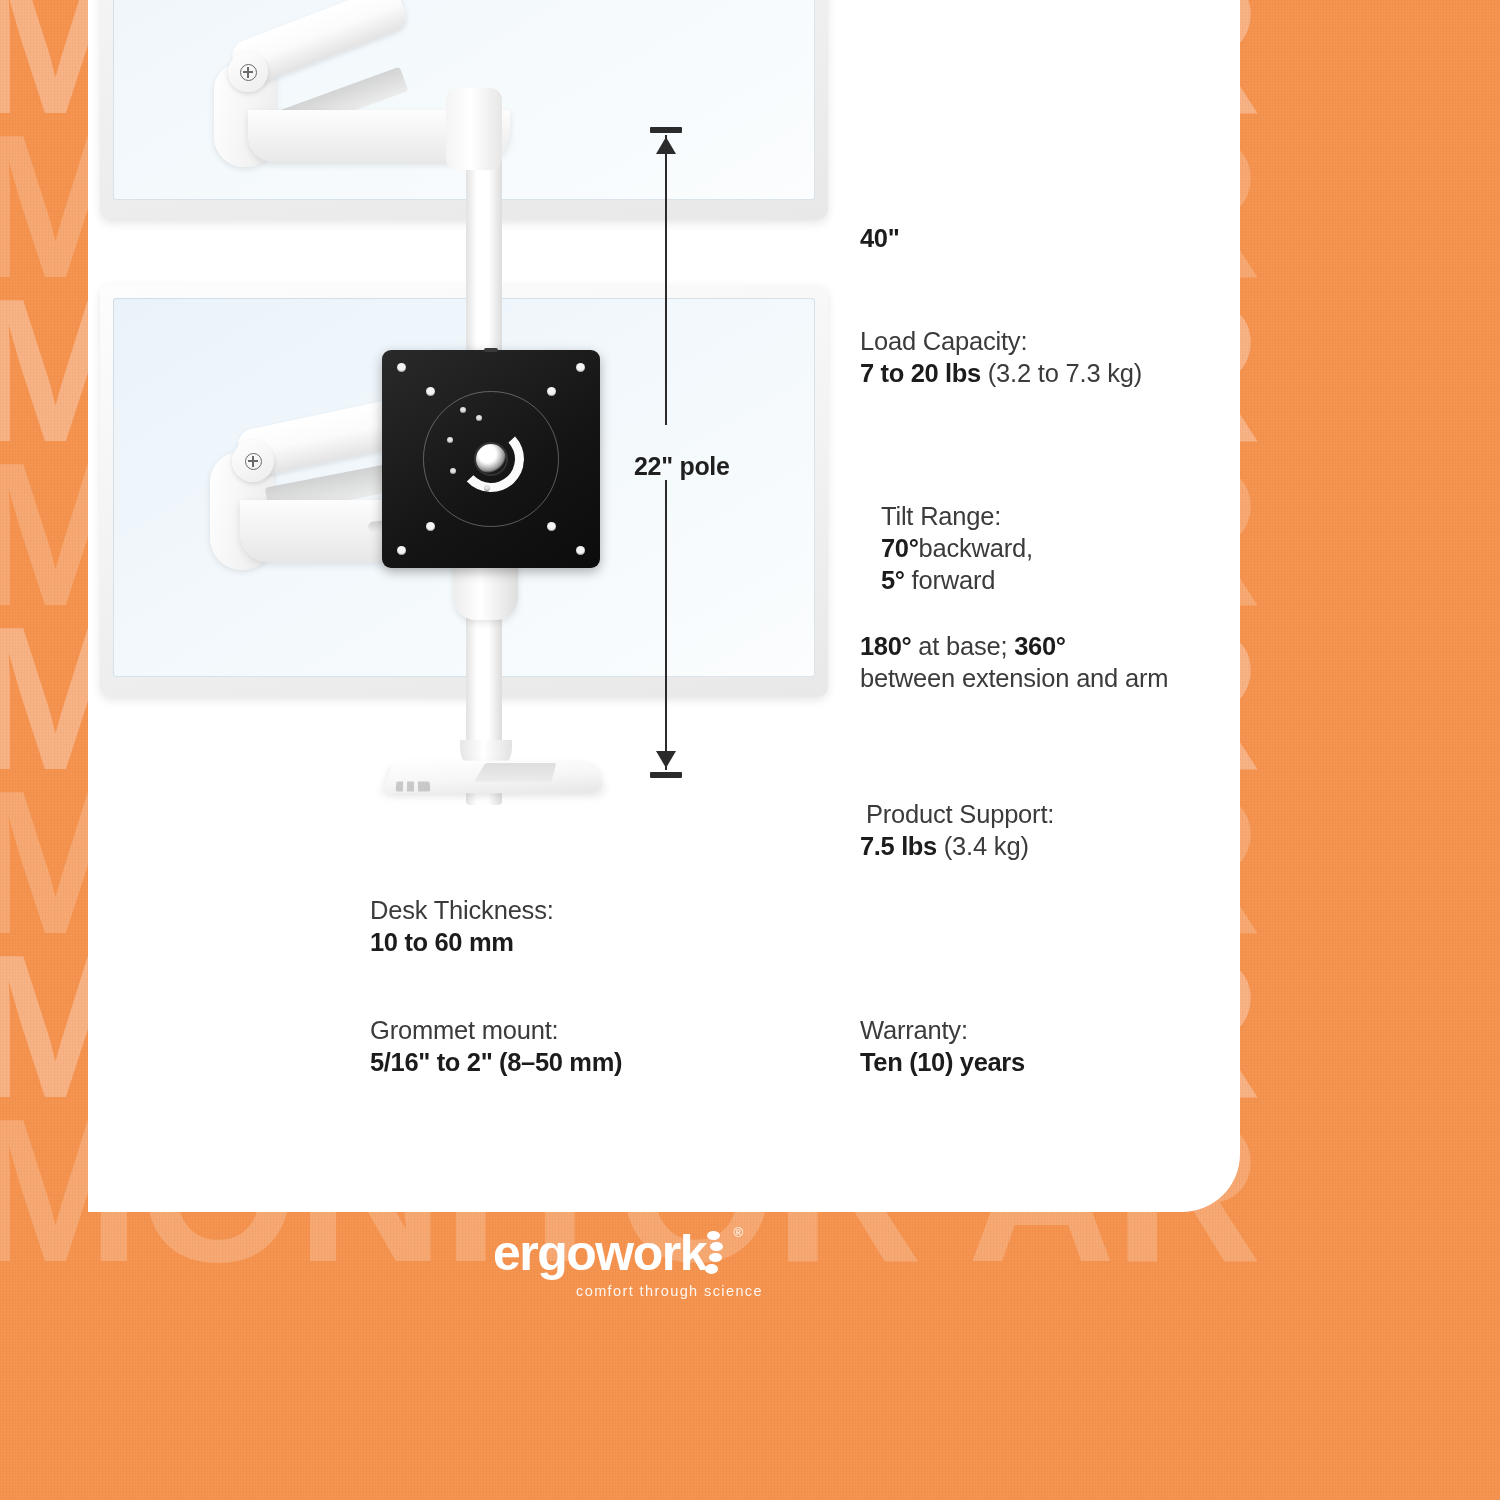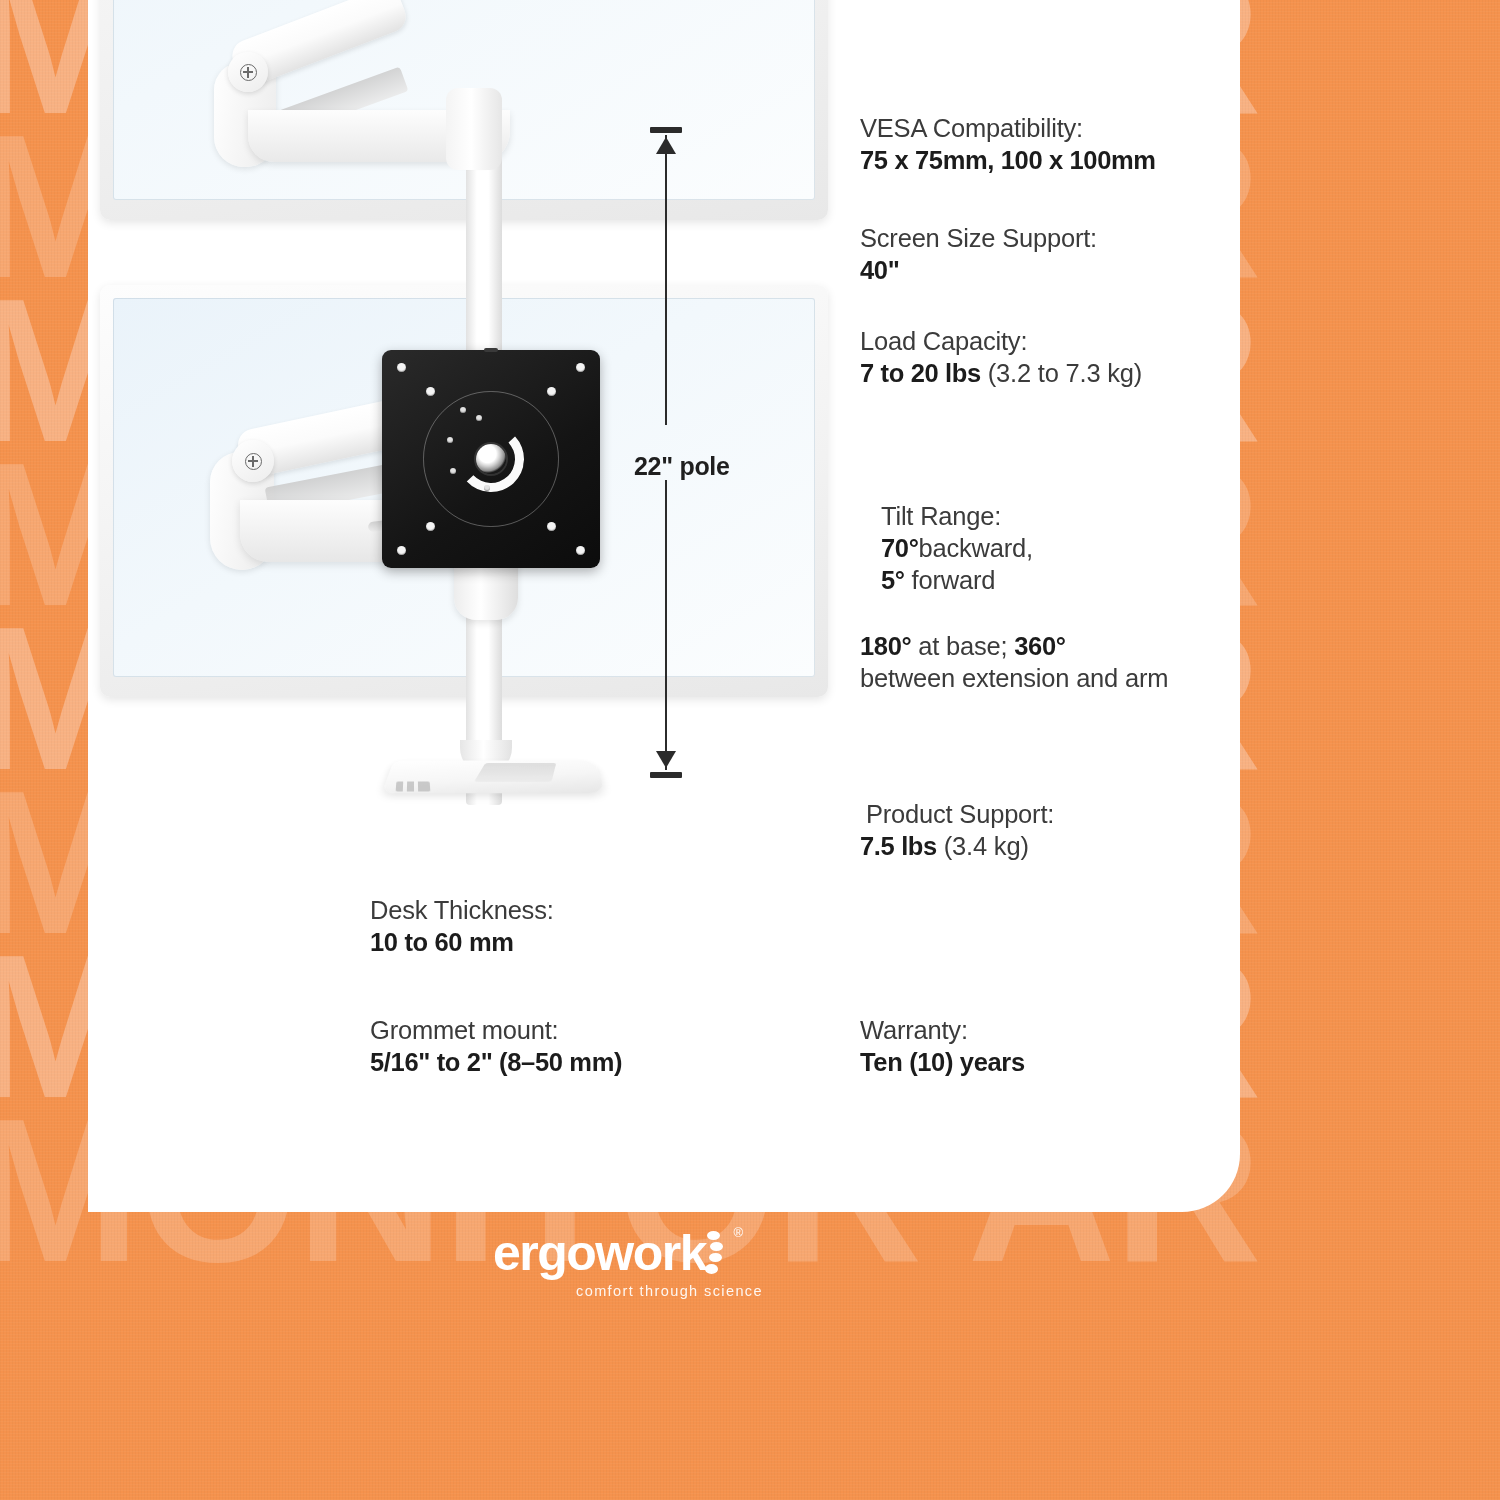--- a/index.html
+++ b/index.html
@@ -398,27 +398,22 @@
     <div id="dim">
       <span class="cap top"></span>
       <span class="head up"></span>
       <span class="shaft upper"></span>
       <span class="shaft lower"></span>
       <span class="head down"></span>
       <span class="cap bot"></span>
     </div>
     <div id="dim-label">22" pole</div>
 
-    <div class="spec" id="spec-vesa">
-      <div class="label">VESA Compatibility:</div>
-      <div class="value">75 x 75mm, 100 x 100mm</div>
-    </div>
 
     <div class="spec" id="spec-screen">
-      <div class="label">Screen Size Support:</div>
       <div class="value">40"</div>
     </div>
 
     <div class="spec" id="spec-load">
       <div class="label">Load Capacity:</div>
       <div class="value"><span>7 to 20 lbs</span><span class="light"> (3.2 to 7.3 kg)</span></div>
     </div>
 
     <div class="spec" id="spec-tilt">
       <div class="label">Tilt Range:</div>

